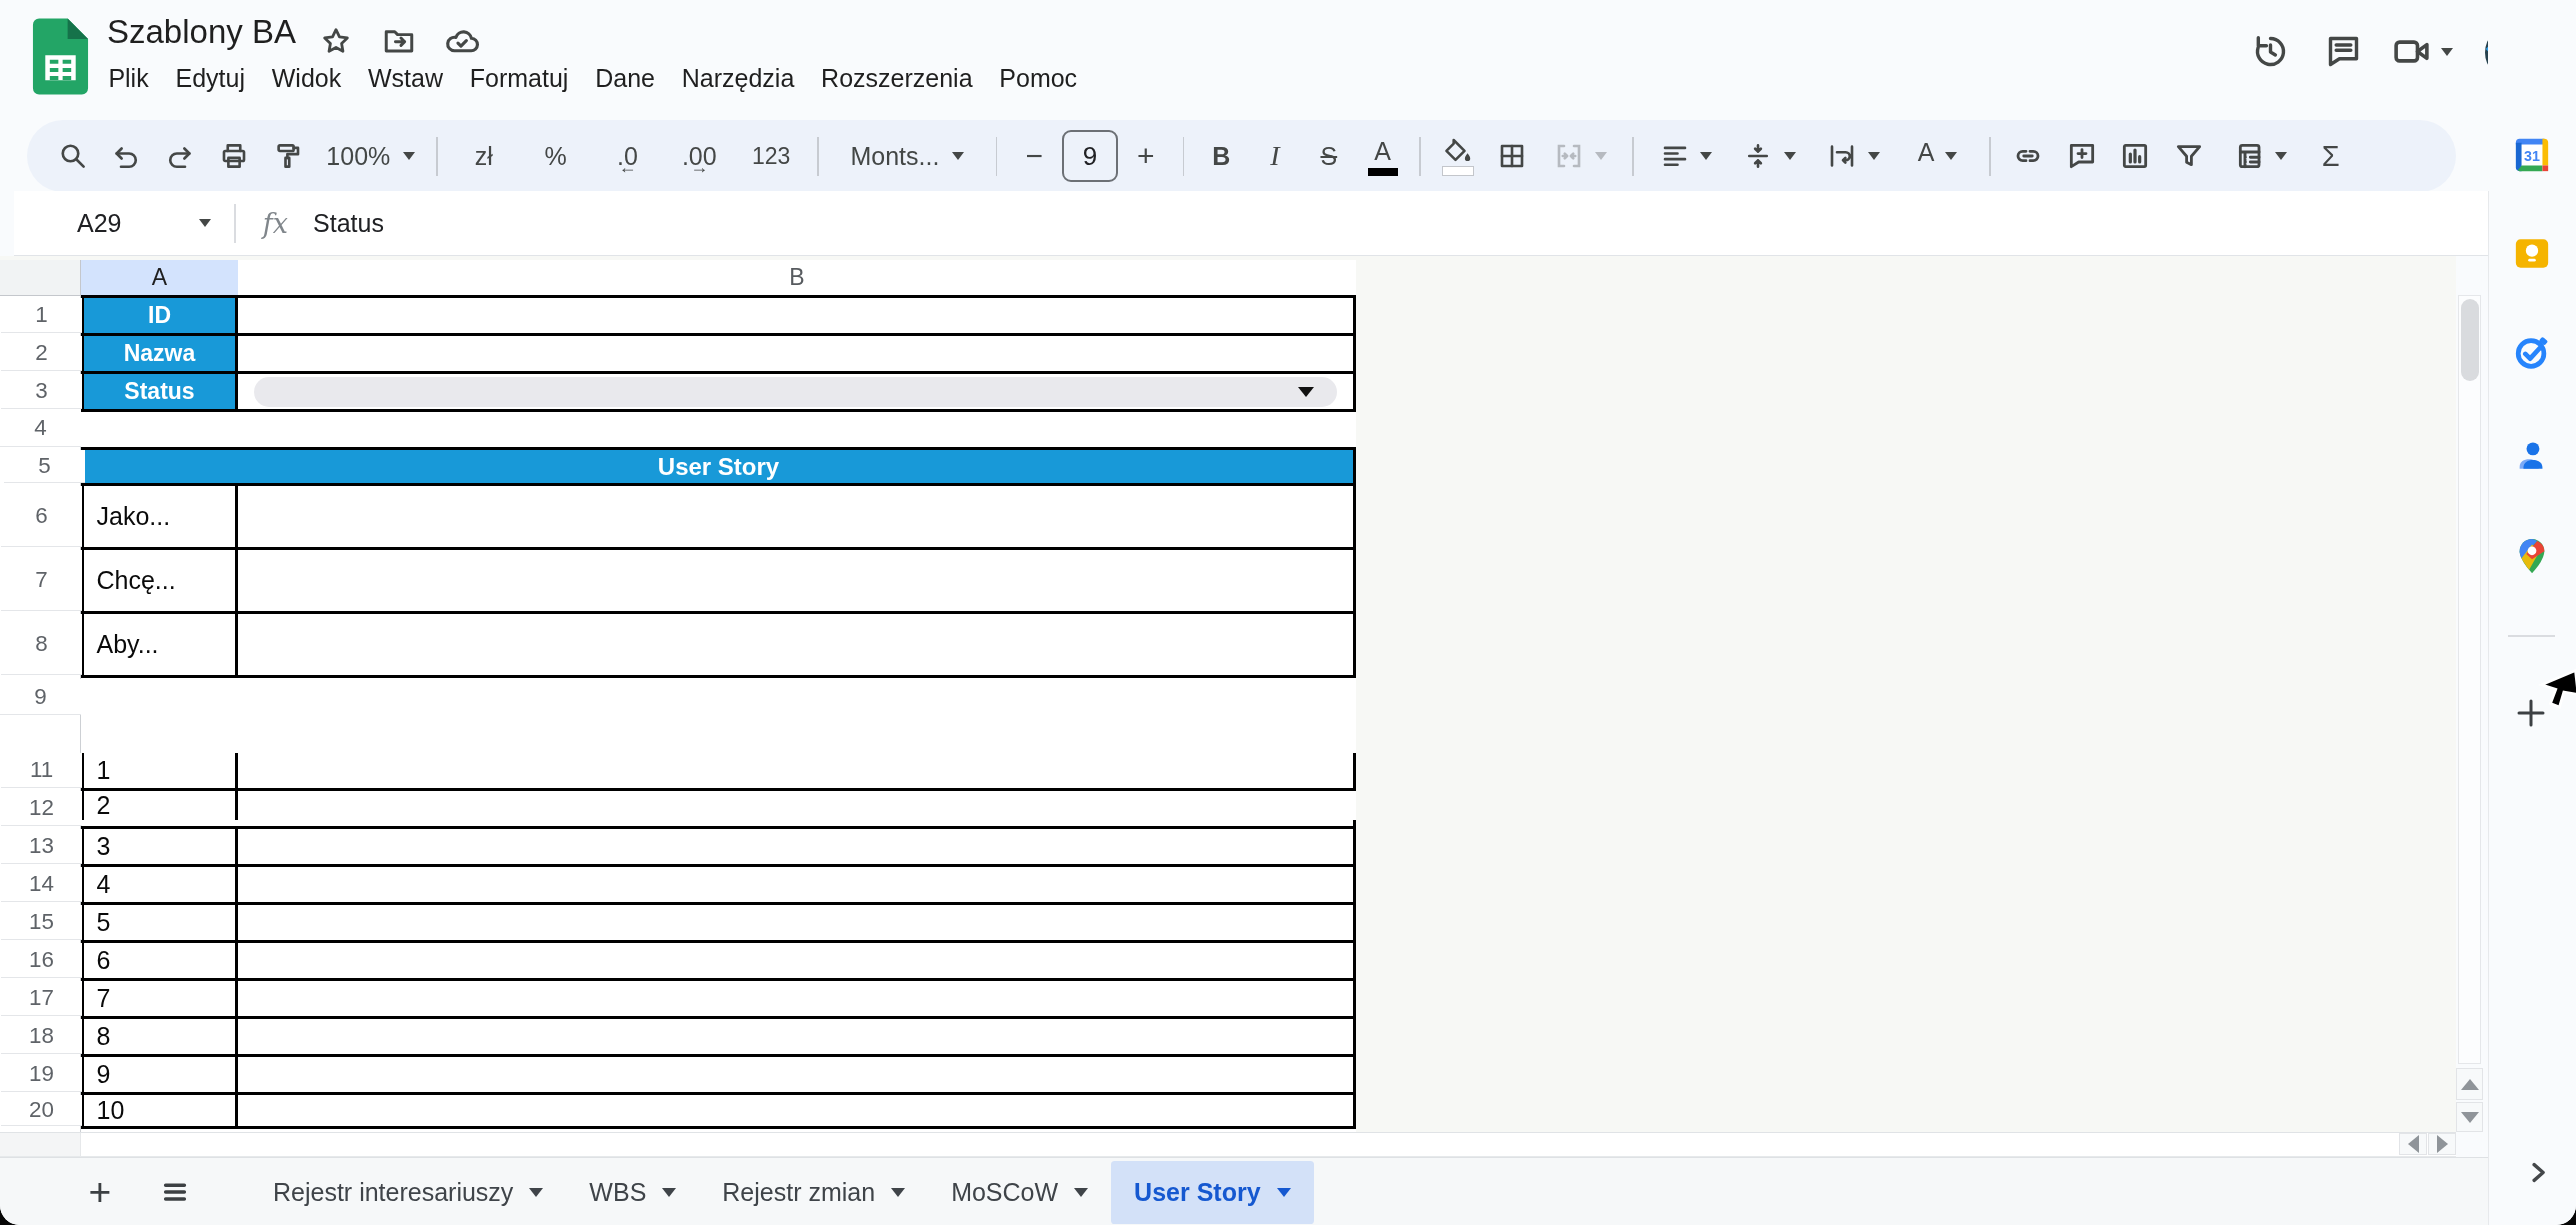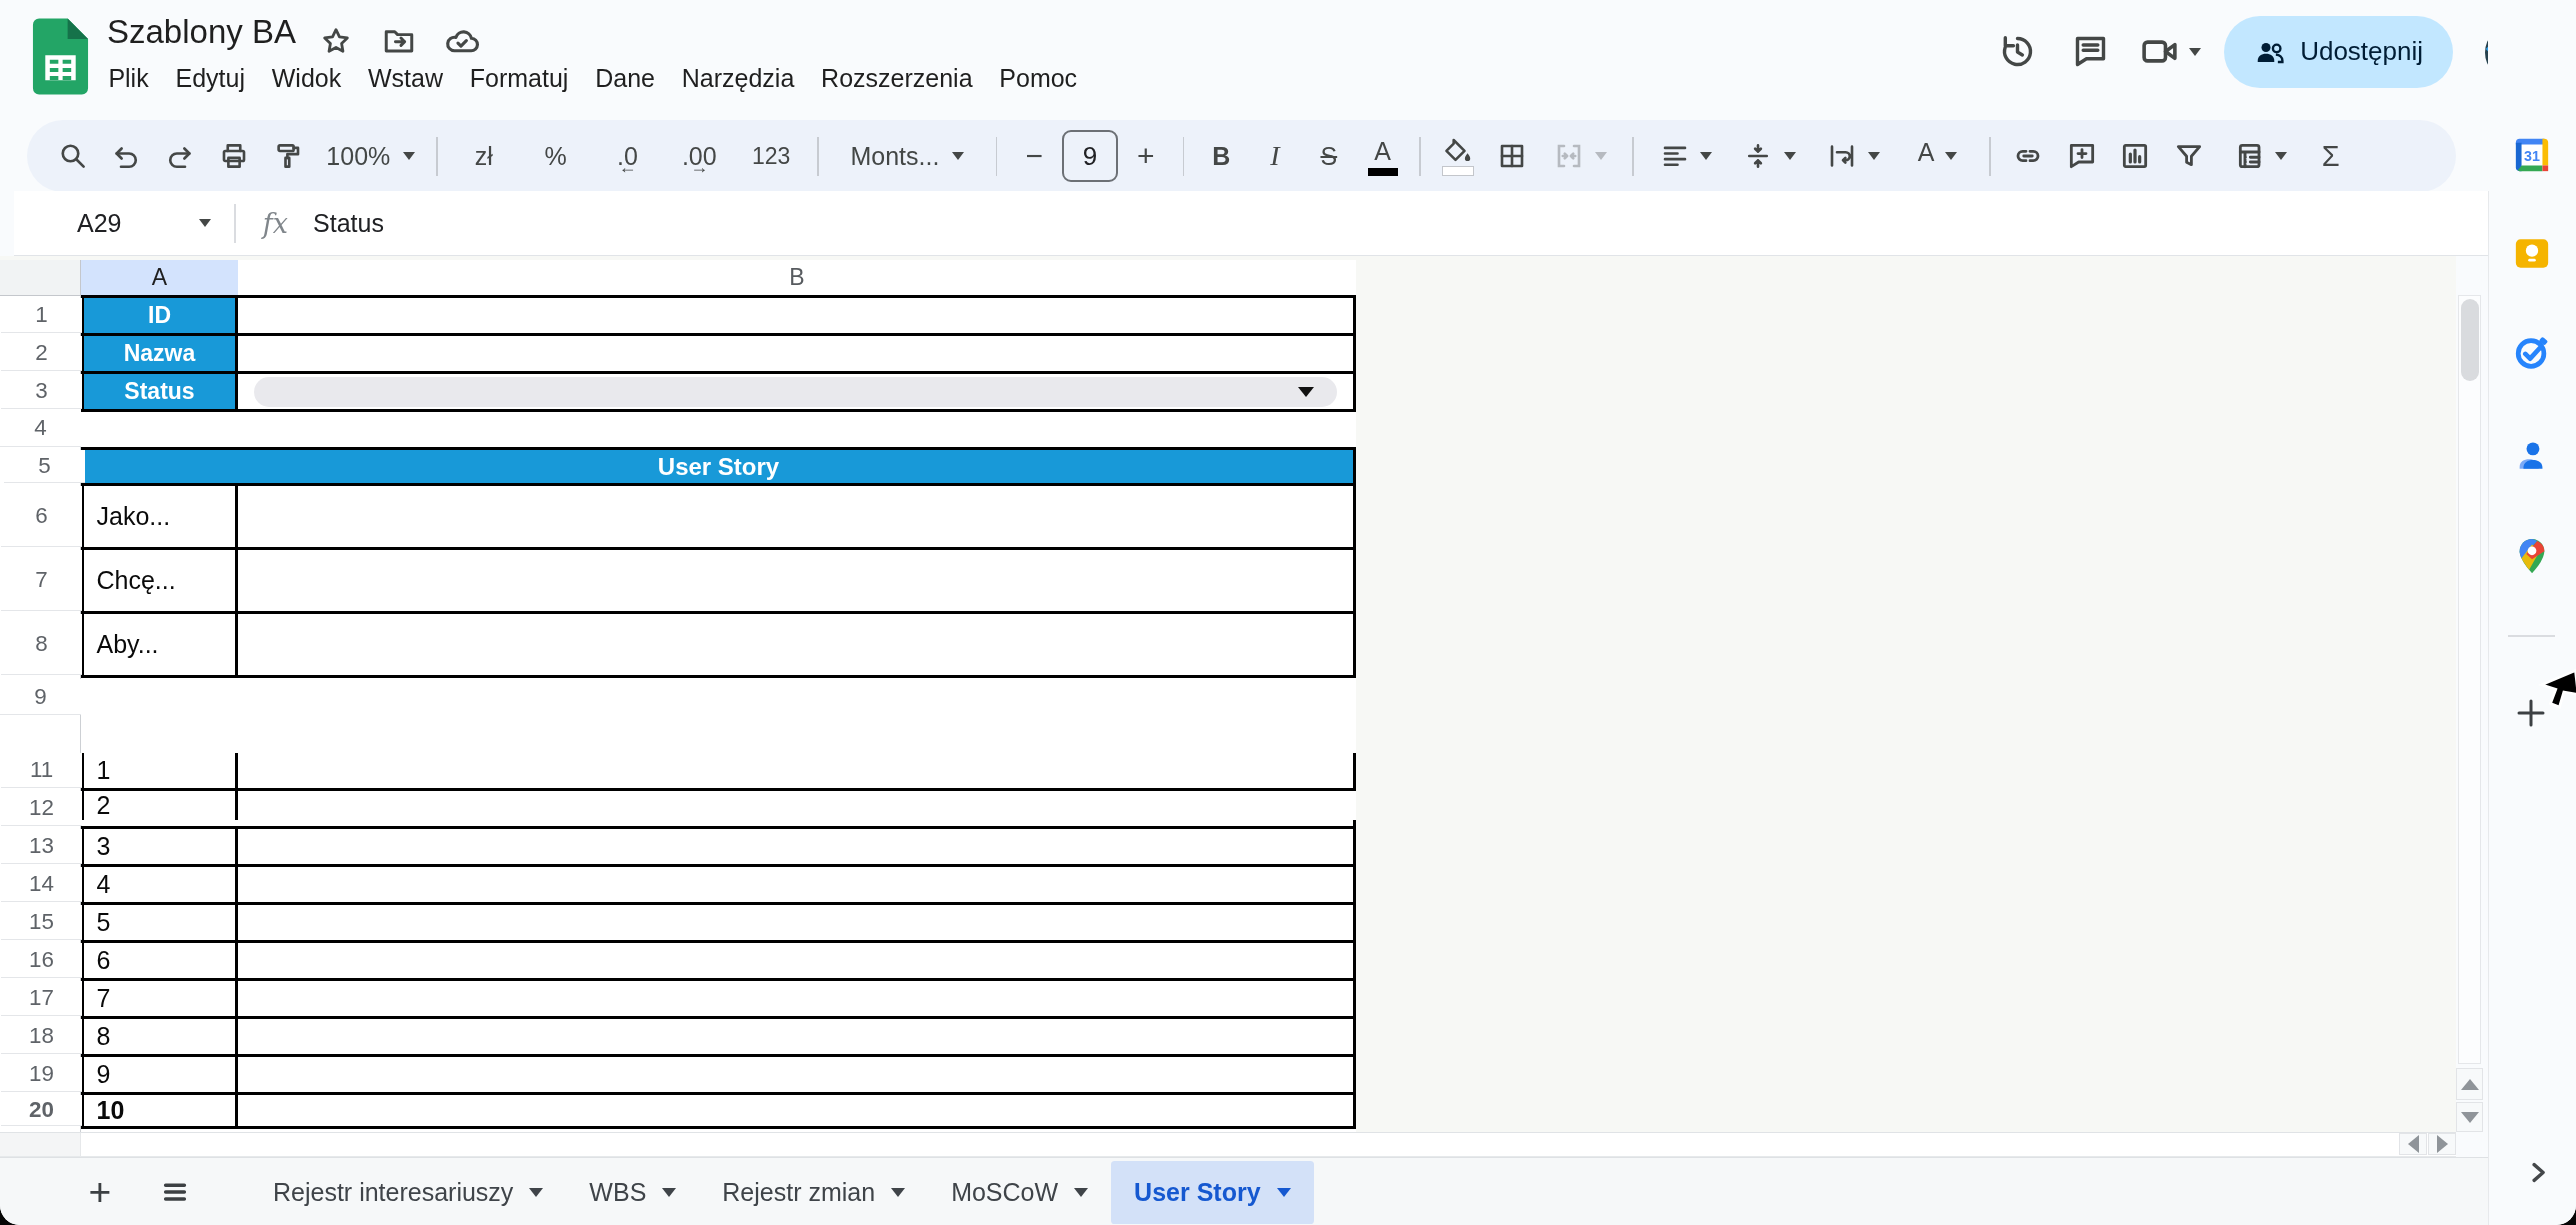--- a/index.html
+++ b/index.html
@@ -186,29 +186,20 @@
             <path d="M7.5 8h9M7.5 11.2h9"></path>
           </svg>
       </div>
       <div class="cam-group">
         <svg width="41" height="41" viewBox="0 0 24 24" class="ic">
             <rect x="3" y="6.5" width="12.5" height="11" rx="2"></rect>
             <path d="M15.5 12l5.5-4v8z"></path>
           </svg>
         <span class="caret sm"></span>
       </div>
-      <div class="share-btn">
-        <svg width="32" height="32" viewBox="0 0 24 24">
-          <circle cx="9" cy="8.6" r="3.4" fill="#001d35"></circle>
-          <path d="M2.8 18.6c0-3.3 2.8-5.2 6.2-5.2s6.2 1.9 6.2 5.2v.9H2.8z" fill="#001d35"></path>
-          <circle cx="17" cy="9.3" r="2.8" fill="none" stroke="#001d35" stroke-width="1.8"></circle>
-          <path d="M16.4 13.9c2.8.2 4.9 1.9 4.9 4.6v1h-3.4" fill="none" stroke="#001d35" stroke-width="1.8"></path>
-        </svg>
-        <span>Udostępnij</span>
-      </div>
     </div>
     <div class="avatar">
         <span class="diamond"></span>
       </div>
   </div>
 
   <div class="toolbar">
     <div class="tb">
       <svg width="30" height="30" viewBox="0 0 24 24" class="ic">
           <circle cx="10" cy="10" r="6.2"></circle>
@@ -466,21 +457,21 @@
         <div class="row-line" style="height:38px;">
         <div class="num">18</div>
         <div class="ca plain">8</div>
         <div class="cb"></div>
       </div>
         <div class="row-line" style="height:38px;">
         <div class="num">19</div>
         <div class="ca plain">9</div>
         <div class="cb"></div>
       </div>
-        <div class="row-line" style="height:34px;font-weight:bold;">
+        <div class="row-line" style="height:34px;">
         <div class="num">20</div>
         <div class="ca plain">10</div>
         <div class="cb"></div>
       </div>
       </div>
 
     <div class="vscroll-track"></div>
     <div class="vscroll-thumb"></div>
     <div class="scr-btn" style="left:2456px;top:812px;width:27px;height:32px;">
         <span class="tri up"></span>

